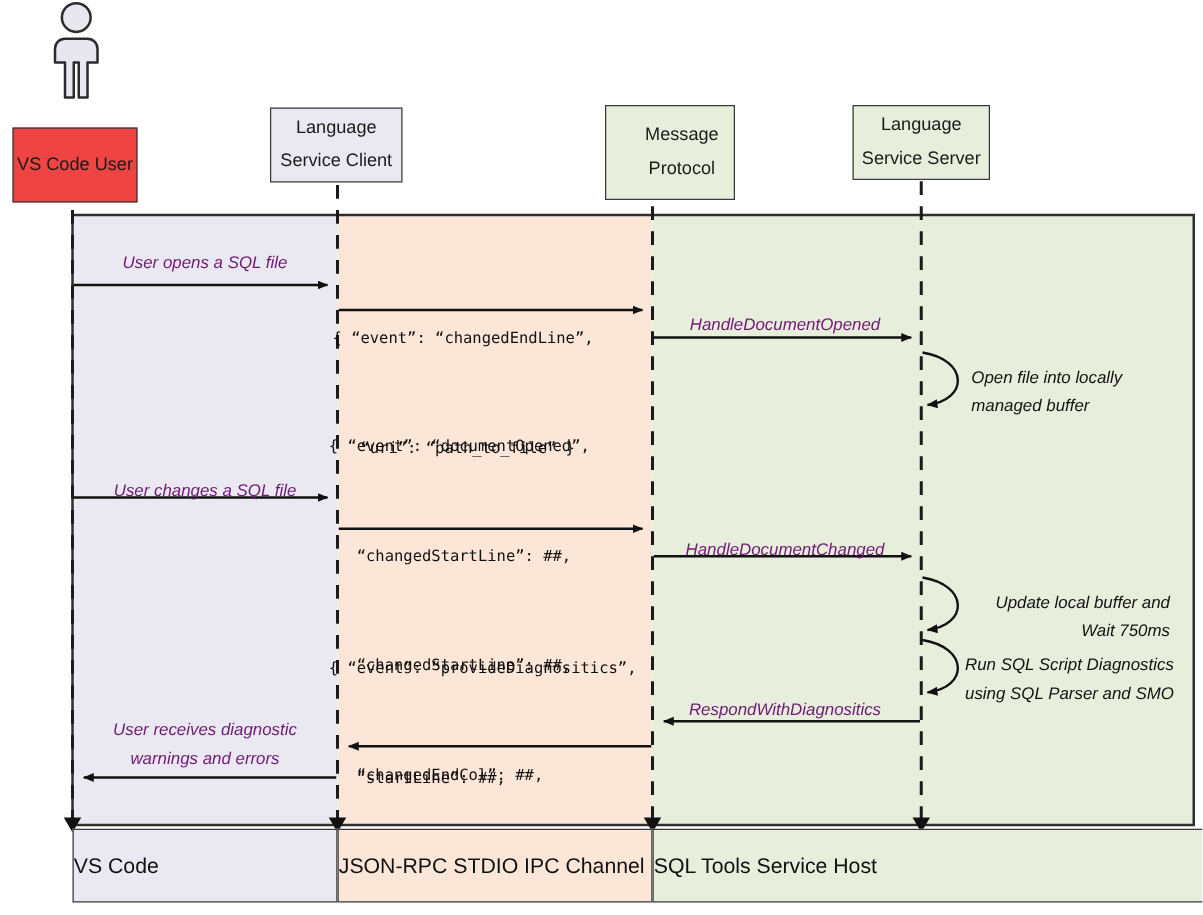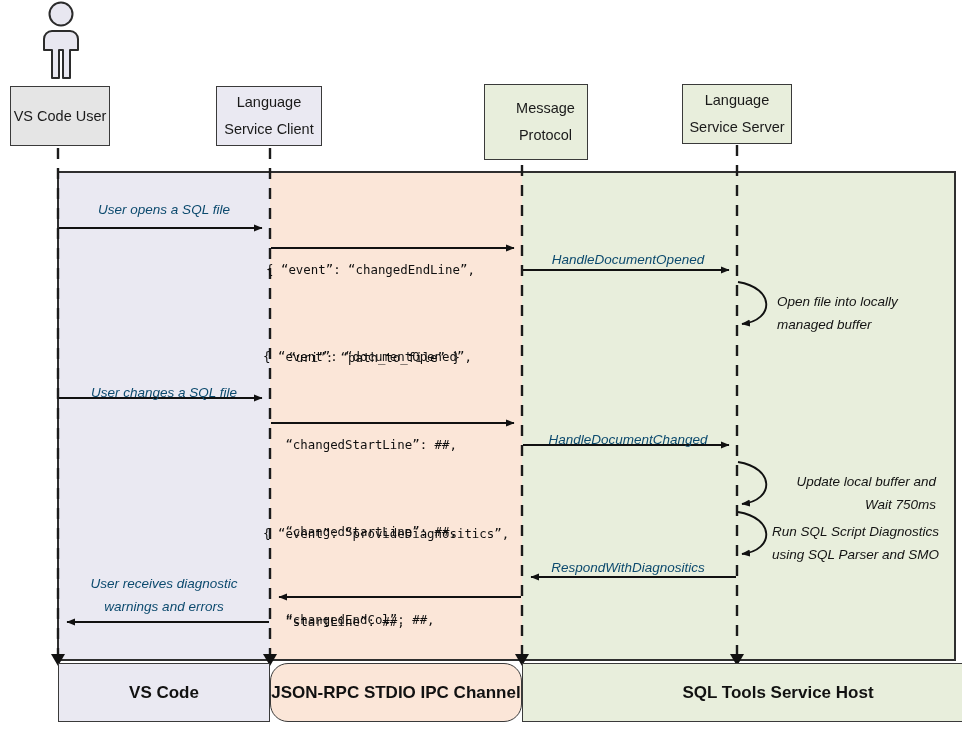--- a/index.html
+++ b/index.html
@@ -32,45 +32,44 @@
     display: flex;
     flex-direction: column;
     align-items: center;
     justify-content: center;
     font-size: 14.5px;
     color: #1a1a1a;
     line-height: 1.85;
     text-align: center;
   }
   .node-box span { display: block; }
-  .hdr-user   { background: #e5e5e5; }
+  .hdr-user   { background: #ef4444; margin-top: 16px; }
   .hdr-client { background: #eae9f2; }
   .hdr-msg    { background: #e8eedc; }
   .hdr-server { background: #e8eedc; }
 
   .footer-box {
     position: absolute;
     box-sizing: border-box;
     border: 1.4px solid #3a3a3a;
     display: flex;
     align-items: center;
-    justify-content: center;
     font-size: 17px;
-    font-weight: bold;
+    font-weight: normal;
     color: #111;
   }
   .ft-vscode { background: #eae9f2; }
   .ft-ipc    { background: #fbe6d8; }
   .ft-host   { background: #e8eedc; }
 
   .msg-label {
     position: absolute;
     font-style: italic;
     font-size: 13.5px;
-    color: #0c4a6e;
+    color: #701a75;
     text-align: center;
     line-height: 1.72;
     white-space: nowrap;
   }
   .note-label {
     position: absolute;
     font-style: italic;
     font-size: 13.5px;
     color: #131313;
     line-height: 1.72;
@@ -224,20 +223,20 @@
     <div>   “startLine”: ##,</div>
     <div>   “startCol”: ##,</div>
     
     
     
   </div>
 
   <div class="footer-box ft-vscode" style="left:58px; top:663px; width:212px; height:59px;">
     <span>VS Code</span>
   </div>
-  <div class="footer-box ft-ipc" style="left:270px; top:663px; width:252px; height:59px;border-radius:18px;">
+  <div class="footer-box ft-ipc" style="left:270px; top:663px; width:252px; height:59px;">
     <span>JSON-RPC STDIO IPC Channel</span>
   </div>
   <div class="footer-box ft-host" style="left:522px; top:663px; width:512px; height:59px;">
     <span>SQL Tools Service Host</span>
   </div>
 
 </div>
 
 </body></html>

